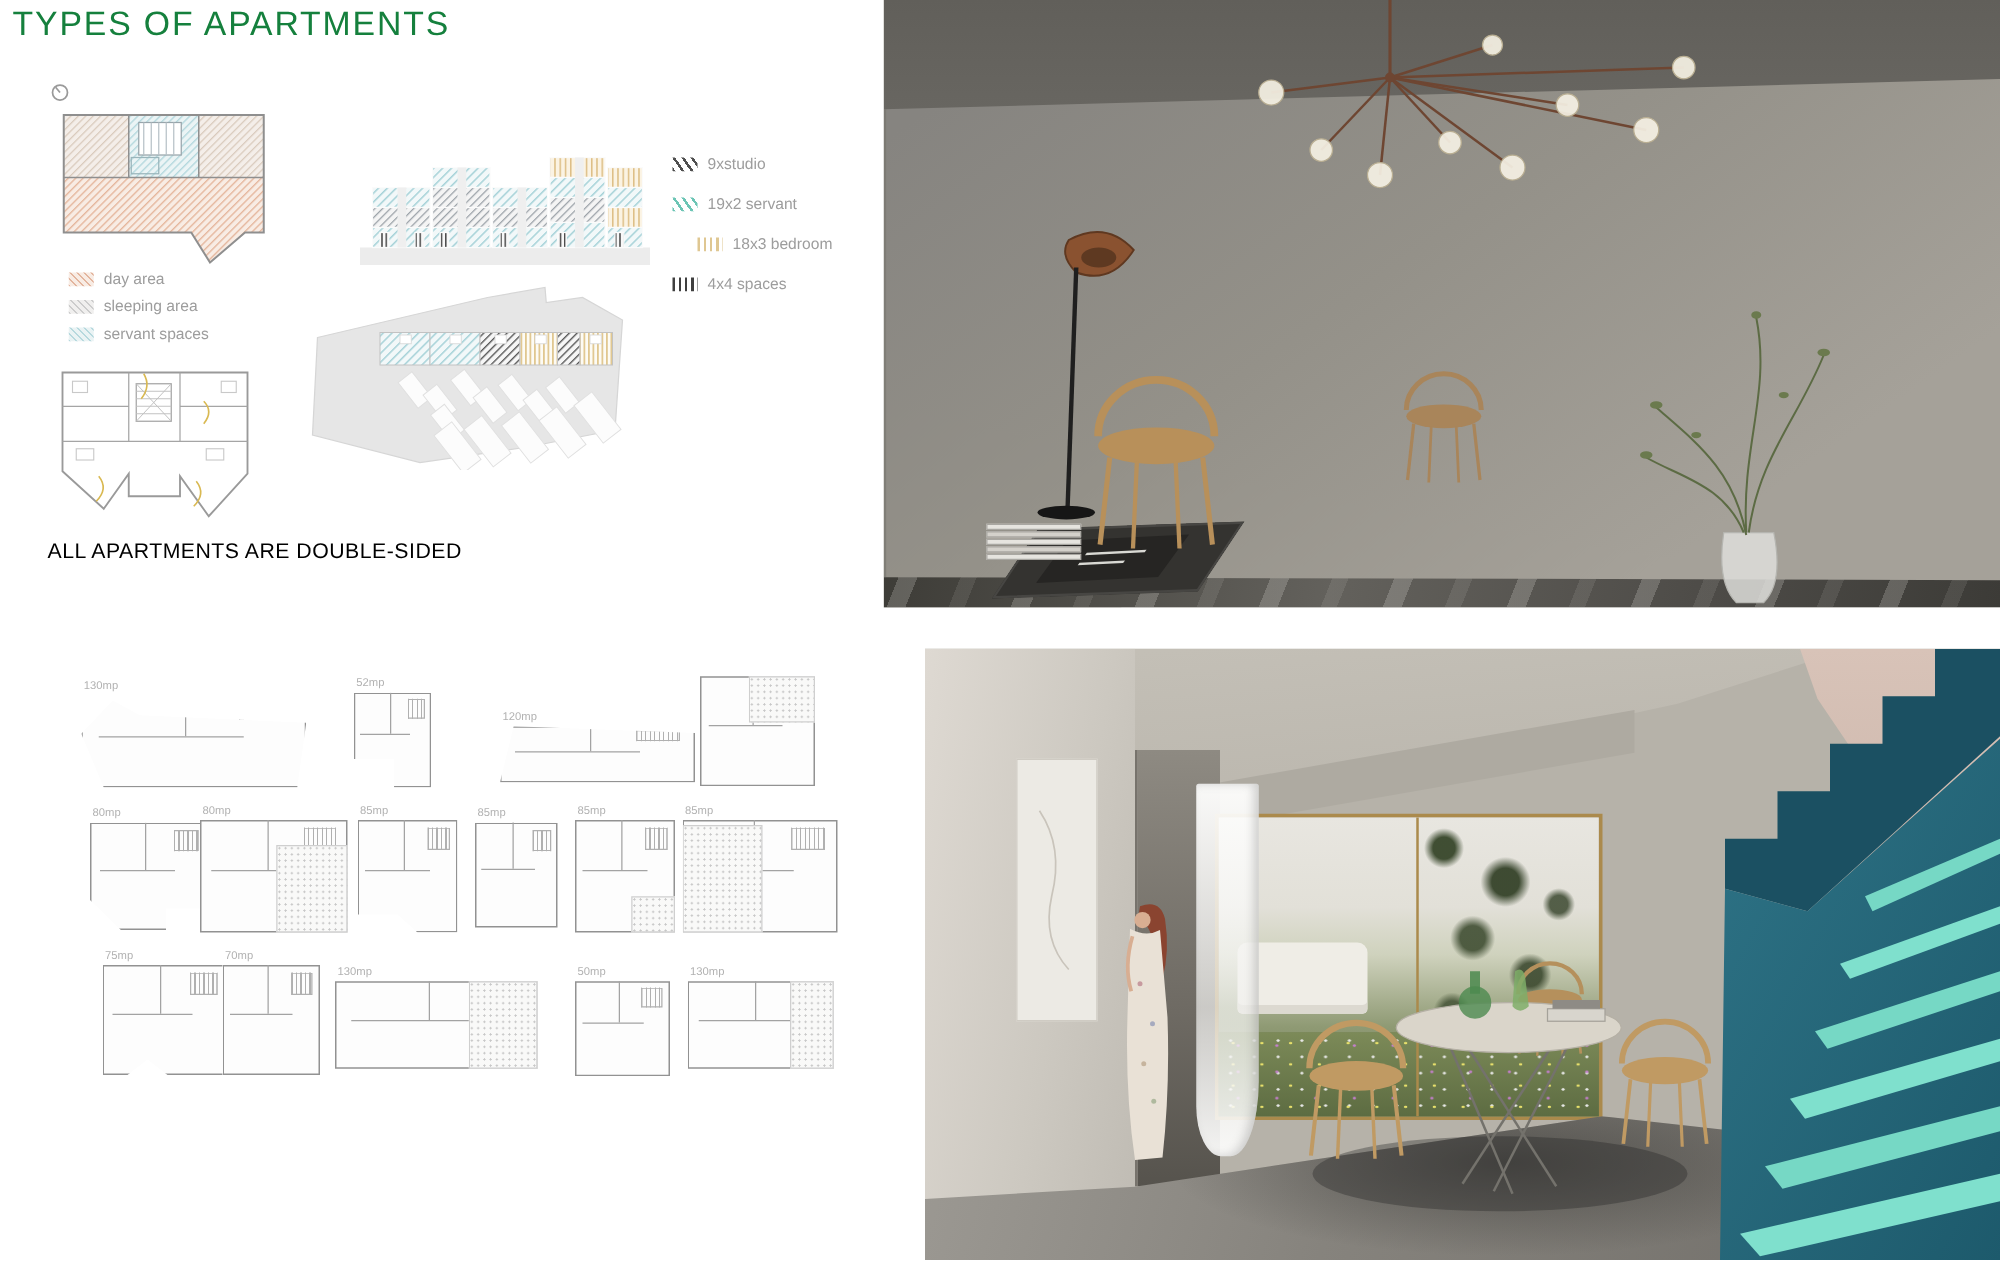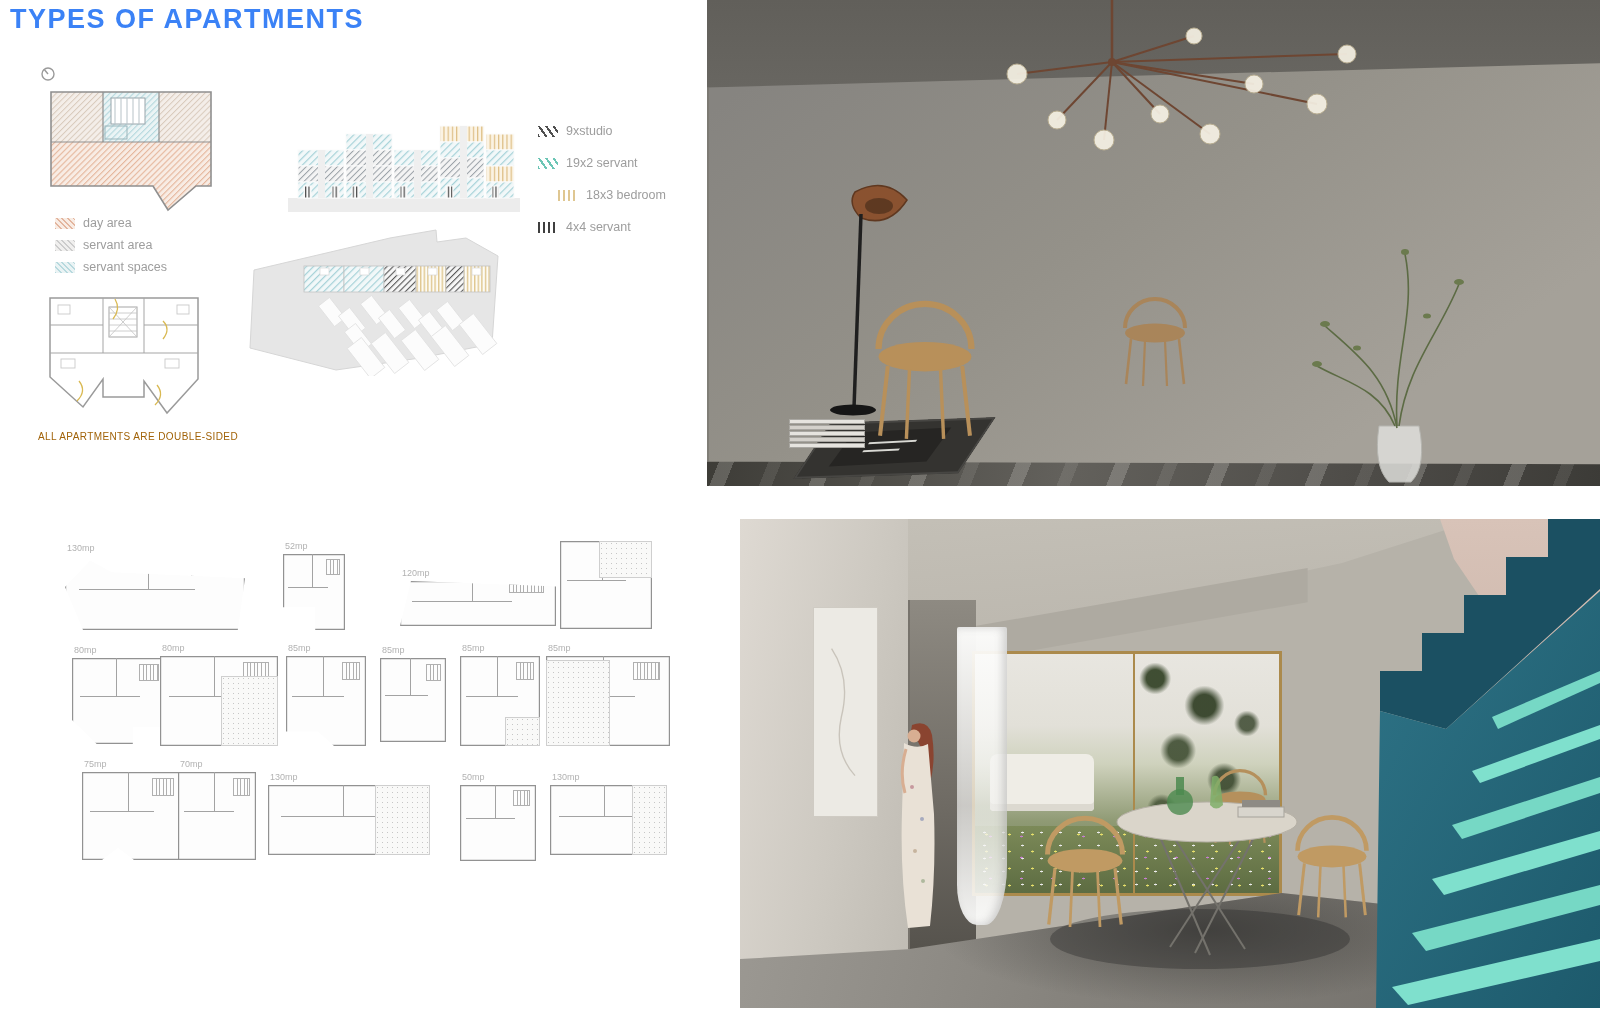--- a/index.html
+++ b/index.html
@@ -1,22 +1,22 @@
 <!DOCTYPE html>
 <html><head>
 <meta charset="utf-8">
 <style>
   html,body{margin:0;padding:0;background:#fff;font-family:"Liberation Sans",sans-serif;}
   #poster{position:relative;width:1600px;height:1029px;background:#fff;overflow:hidden;}
   #poster *{box-sizing:border-box;}
 
   
-  .title{position:absolute;left:10px;top:4px;font-size:27px;font-weight:700;letter-spacing:1.5px;color:#3b82f6;margin:0;}
+  .title{position:absolute;left:10px;top:4px;font-size:27px;font-weight:400;letter-spacing:1.5px;color:#15803d;margin:0;}
   .north{position:absolute;left:40px;top:66px;}
-  .note{position:absolute;left:38px;top:431px;font-size:10px;color:#a16207;letter-spacing:.4px;}
+  .note{position:absolute;left:38px;top:431px;font-size:17px;color:#000000;letter-spacing:.4px;}
 
   .lgrow{position:absolute;display:flex;align-items:center;gap:8px;font-size:12.5px;color:#9d9d9d;}
   .sw{width:20px;height:11px;flex:0 0 auto;}
   .sw-day{background:repeating-linear-gradient(45deg,#e3b59e 0 1.2px,#f8ece4 1.2px 4px);}
   .sw-sleep{background:repeating-linear-gradient(45deg,#cccccc 0 1.2px,#f0efee 1.2px 4px);}
   .sw-serv{background:repeating-linear-gradient(45deg,#b7d9de 0 1.2px,#eaf3f4 1.2px 4px);}
   .sw-studio{background:repeating-linear-gradient(55deg,#4f4f4f 0 2px,transparent 2px 6px);}
   .sw-2bed{background:repeating-linear-gradient(55deg,#6cc5b5 0 2px,transparent 2px 6px);}
   .sw-3bed{background:repeating-linear-gradient(90deg,#dfc792 0 2px,transparent 2px 5px);}
   .sw-4bed{background:repeating-linear-gradient(90deg,#3f3f3f 0 2px,transparent 2px 5px);}
@@ -166,21 +166,21 @@
     <path d="M58,6 V56 M114,6 V56 M6,56 H166" stroke="#8f8f8f" stroke-width="1.2"></path>
   </svg>
 
   <div>
     <div class="lgrow" style="left:55px;top:216px">
       <span class="sw sw-day"></span>
       <span>day area</span>
     </div>
     <div class="lgrow" style="left:55px;top:238px">
       <span class="sw sw-sleep"></span>
-      <span>servant area</span>
+      <span>sleeping area</span>
     </div>
     <div class="lgrow" style="left:55px;top:260px">
       <span class="sw sw-serv"></span>
       <span>servant spaces</span>
     </div>
   </div>
 
   <svg style="position:absolute;left:288px;top:122px" width="232" height="94" viewBox="0 0 232 94">
     <rect x="0" y="76" width="232" height="14" fill="#ececec"></rect>
     <g stroke="#fbfbfb" stroke-width="1">
@@ -261,21 +261,21 @@
     <div class="lgrow" style="left:538px;top:156px">
       <span class="sw sw-2bed"></span>
       <span>19x2 servant</span>
     </div>
     <div class="lgrow" style="left:558px;top:188px">
       <span class="sw sw-3bed"></span>
       <span>18x3 bedroom</span>
     </div>
     <div class="lgrow" style="left:538px;top:220px">
       <span class="sw sw-4bed"></span>
-      <span>4x4 servant</span>
+      <span>4x4 spaces</span>
     </div>
   </div>
 
   <svg style="position:absolute;left:45px;top:293px" width="158" height="136" viewBox="0 0 158 136">
     <path d="M5,5 H153 V86 L122,120 L99,88 V104 H58 V86 L38,114 L5,84 Z" fill="#ffffff" stroke="#9a9a9a" stroke-width="1.5"></path>
     <path d="M58,5 V60 M99,5 V60 M5,60 H153 M5,32 H58 M99,32 H153" stroke="#a5a5a5" stroke-width="1"></path>
     <rect x="64" y="14" width="28" height="30" fill="#ffffff" stroke="#a5a5a5"></rect>
     <path d="M64,20 H92 M64,26 H92 M64,32 H92 M64,38 H92 M64,14 L92,44 M92,14 L64,44" stroke="#c2c2c2" stroke-width=".8"></path>
     <g fill="none" stroke="#c9c9c9" stroke-width=".9">
       <rect x="13" y="12" width="12" height="9"></rect>

